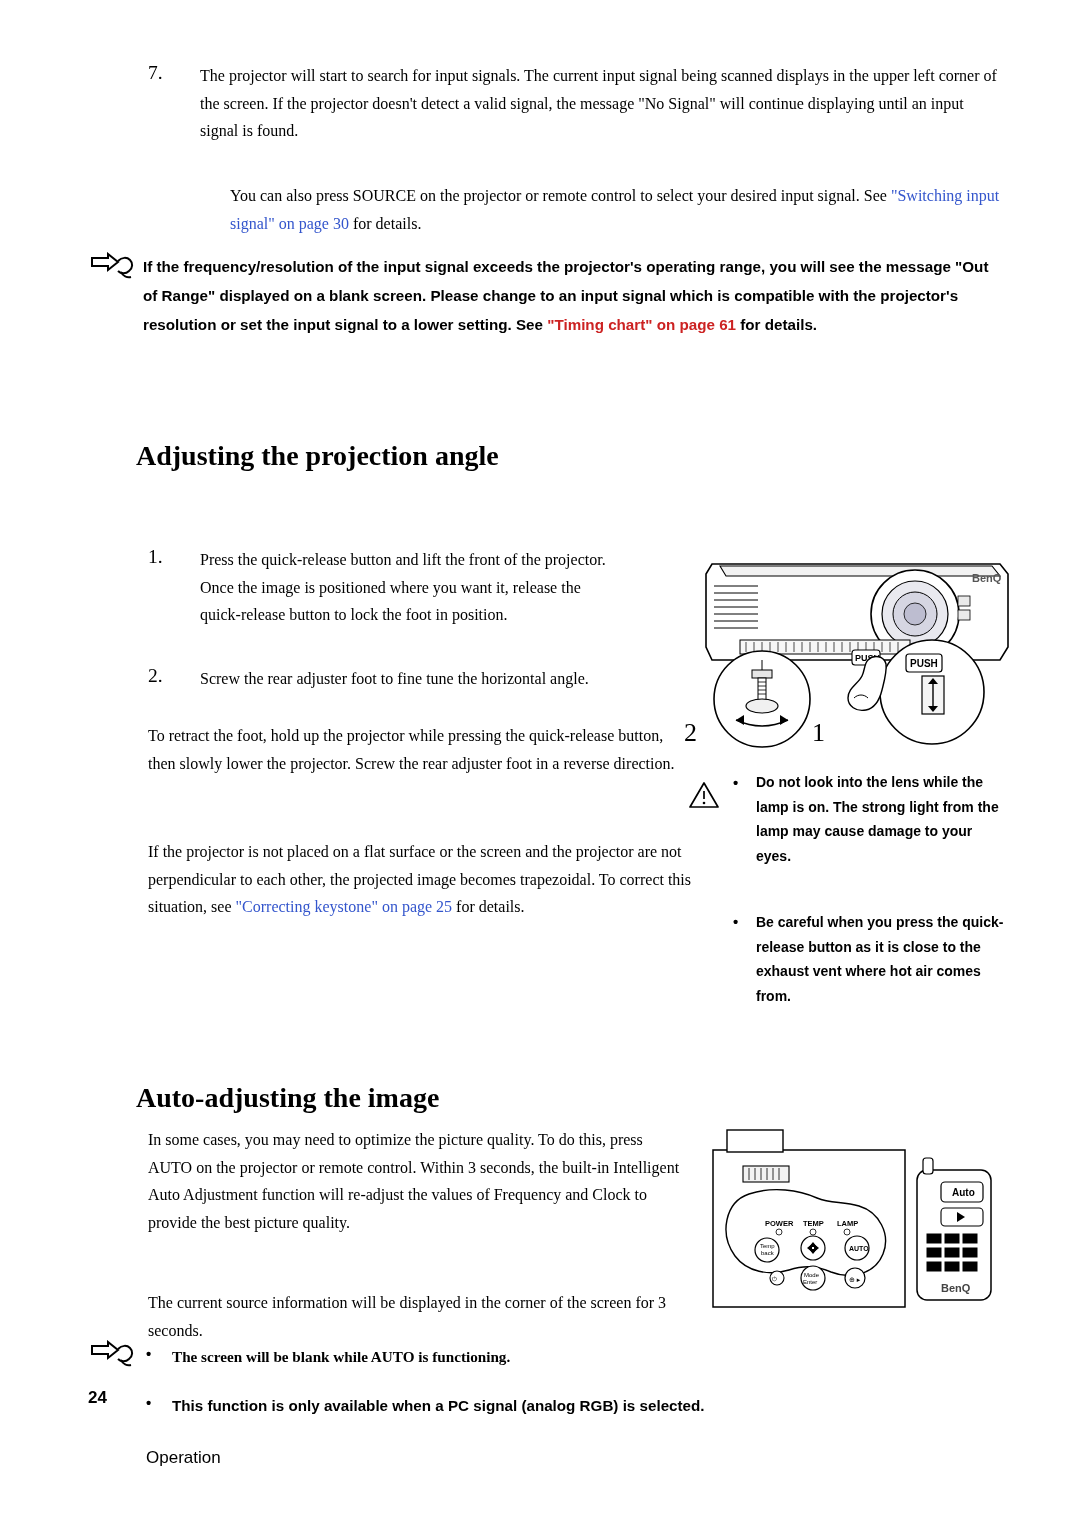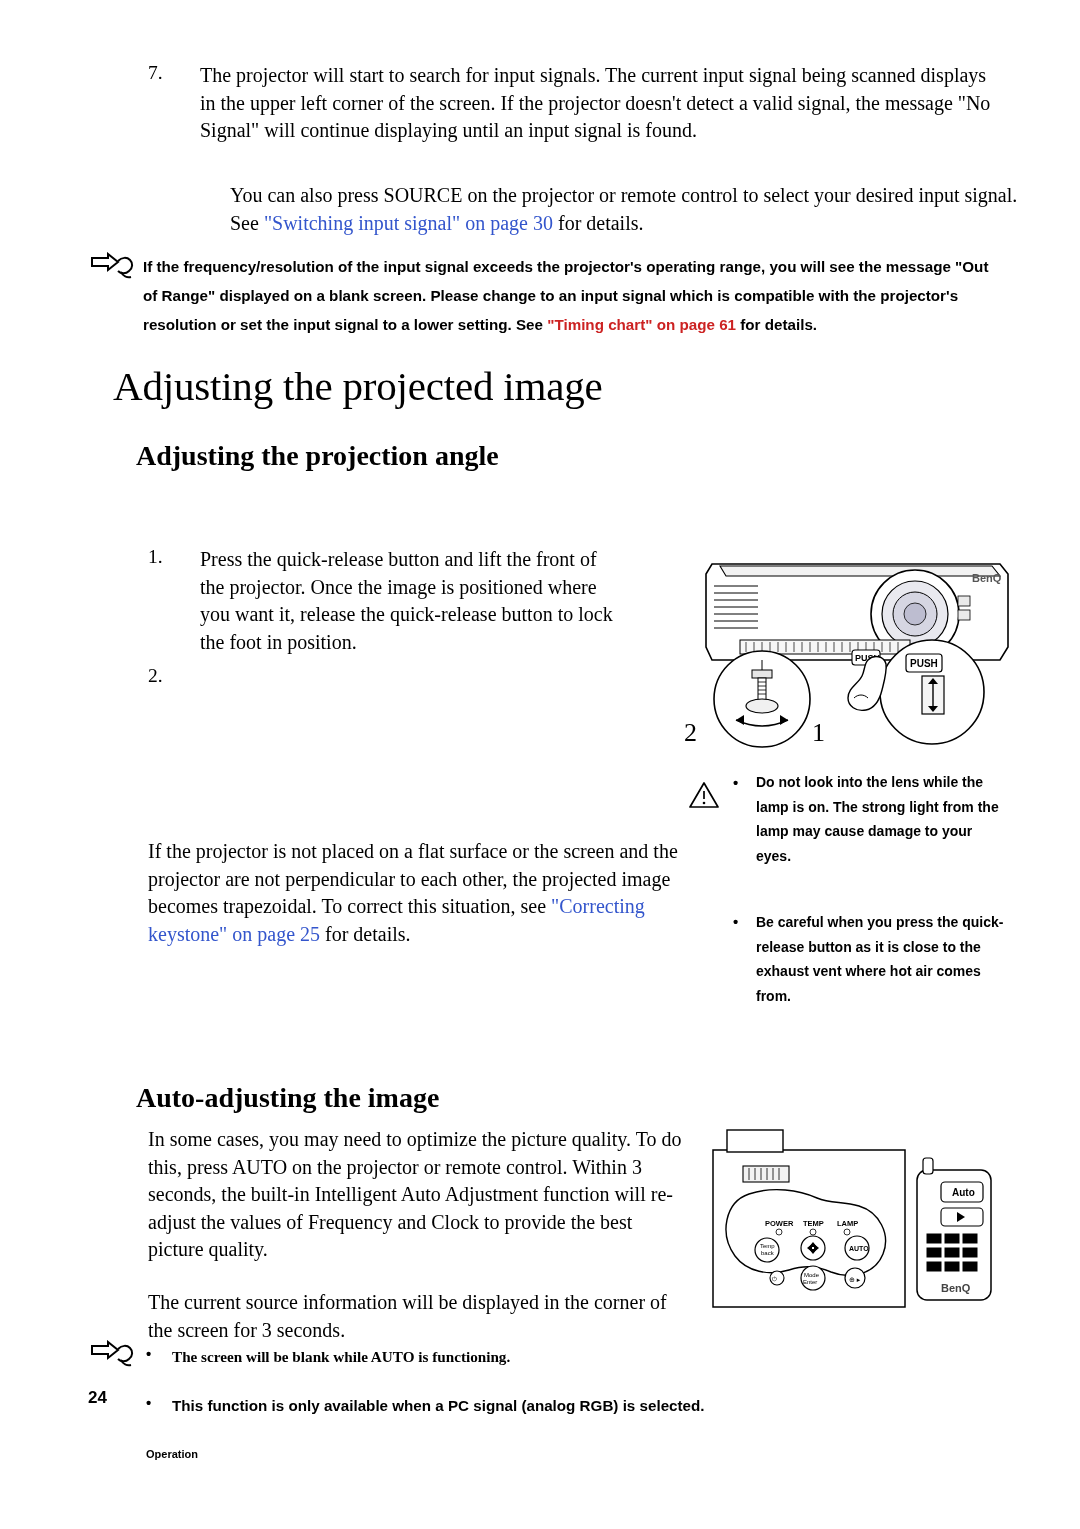--- a/index.html
+++ b/index.html
@@ -23,21 +23,21 @@
   }
 
   .step-num {
     position: absolute;
     font-family: "Liberation Serif", serif;
     font-size: 19.5px;
   }
   .para {
     position: absolute;
     font-family: "Liberation Serif", serif;
-    font-size: 20px;
+    font-size: 16px;
     line-height: 27.5px;
     text-align: left;
   }
   .link { color: #3355cc; }
 
   
   .note {
     position: absolute;
     font-family: "Liberation Sans", sans-serif;
     font-weight: bold;
@@ -63,22 +63,22 @@
   
   .footer-num {
     position: absolute;
     font-family: "Liberation Sans", sans-serif;
     font-weight: bold;
     font-size: 17px;
   }
   .footer-txt {
     position: absolute;
     font-family: "Liberation Sans", sans-serif;
-    font-weight: bold;
-    font-size: 11px;
+    font-weight: normal;
+    font-size: 17px;
   }
 
   
   .caution-item {
     position: absolute;
     font-family: "Liberation Sans", sans-serif;
     font-weight: bold;
     font-size: 14px;
     line-height: 24.5px;
   }
@@ -113,30 +113,31 @@
       <path d="M4 6 h16 v-4 l10 8 -10 8 v-4 H4 z" fill="#ffffff" stroke="#000000" stroke-width="2"></path>
       <path d="M30 9 c4 -4 9 -4 12 -1 c3 3 3 8 -1 11 c-3 3 -8 3 -11 0" fill="none" stroke="#000000" stroke-width="2"></path>
       <path d="M33 20 c2 4 6 6 10 5" fill="none" stroke="#000000" stroke-width="2"></path>
     </svg>
   </div>
 
   <div class="note" style="left:143px; top:252px; width:860px;">
     <span>If the frequency/resolution of the input signal exceeds the projector's operating range, you will see the message "Out of Range" displayed on a blank screen. Please change to an input signal which is compatible with the projector's resolution or set the input signal to a lower setting. See </span><span class="lnk">"Timing chart" on page 61</span><span> for details.</span>
   </div>
 
-  <div class="h1" style="left:113px; top:362px;">Adjusting the projected image</div>
 
   <div class="h2" style="left:136px; top:440px;">Adjusting the projection angle</div>
 
 
   <div class="step-num" style="left:148px; top:546px;">1.</div>
   <div class="para" style="left:200px; top:546px; width:425px;">Press the quick-release button and lift the front of the projector. Once the image is positioned where you want it, release the quick-release button to lock the foot in position.</div>
 
   <div class="step-num" style="left:148px; top:665px;">2.</div>
-
+  <div class="para" style="left:200px; top:665px; width:425px;">Screw the rear adjuster foot to fine tune the horizontal angle.</div>
+
+  <div class="para" style="left:148px; top:722px; width:540px;">To retract the foot, hold up the projector while pressing the quick-release button, then slowly lower the projector. Screw the rear adjuster foot in a reverse direction.</div>
 
   <div class="para" style="left:148px; top:838px; width:545px;">
     <span>If the projector is not placed on a flat surface or the screen and the projector are not perpendicular to each other, the projected image becomes trapezoidal. To correct this situation, see </span><span class="link">"Correcting keystone" on page 25</span><span> for details.</span>
   </div>
 
   <div style="position:absolute; left:700px; top:552px; width:320px; height:210px;">
     <svg width="320" height="210" viewBox="0 0 320 210">
 
       <path d="M12 12 L300 12 L308 22 L308 95 L300 108 L12 108 L6 95 L6 22 Z" fill="#ffffff" stroke="#000000" stroke-width="1.6"></path>
 

